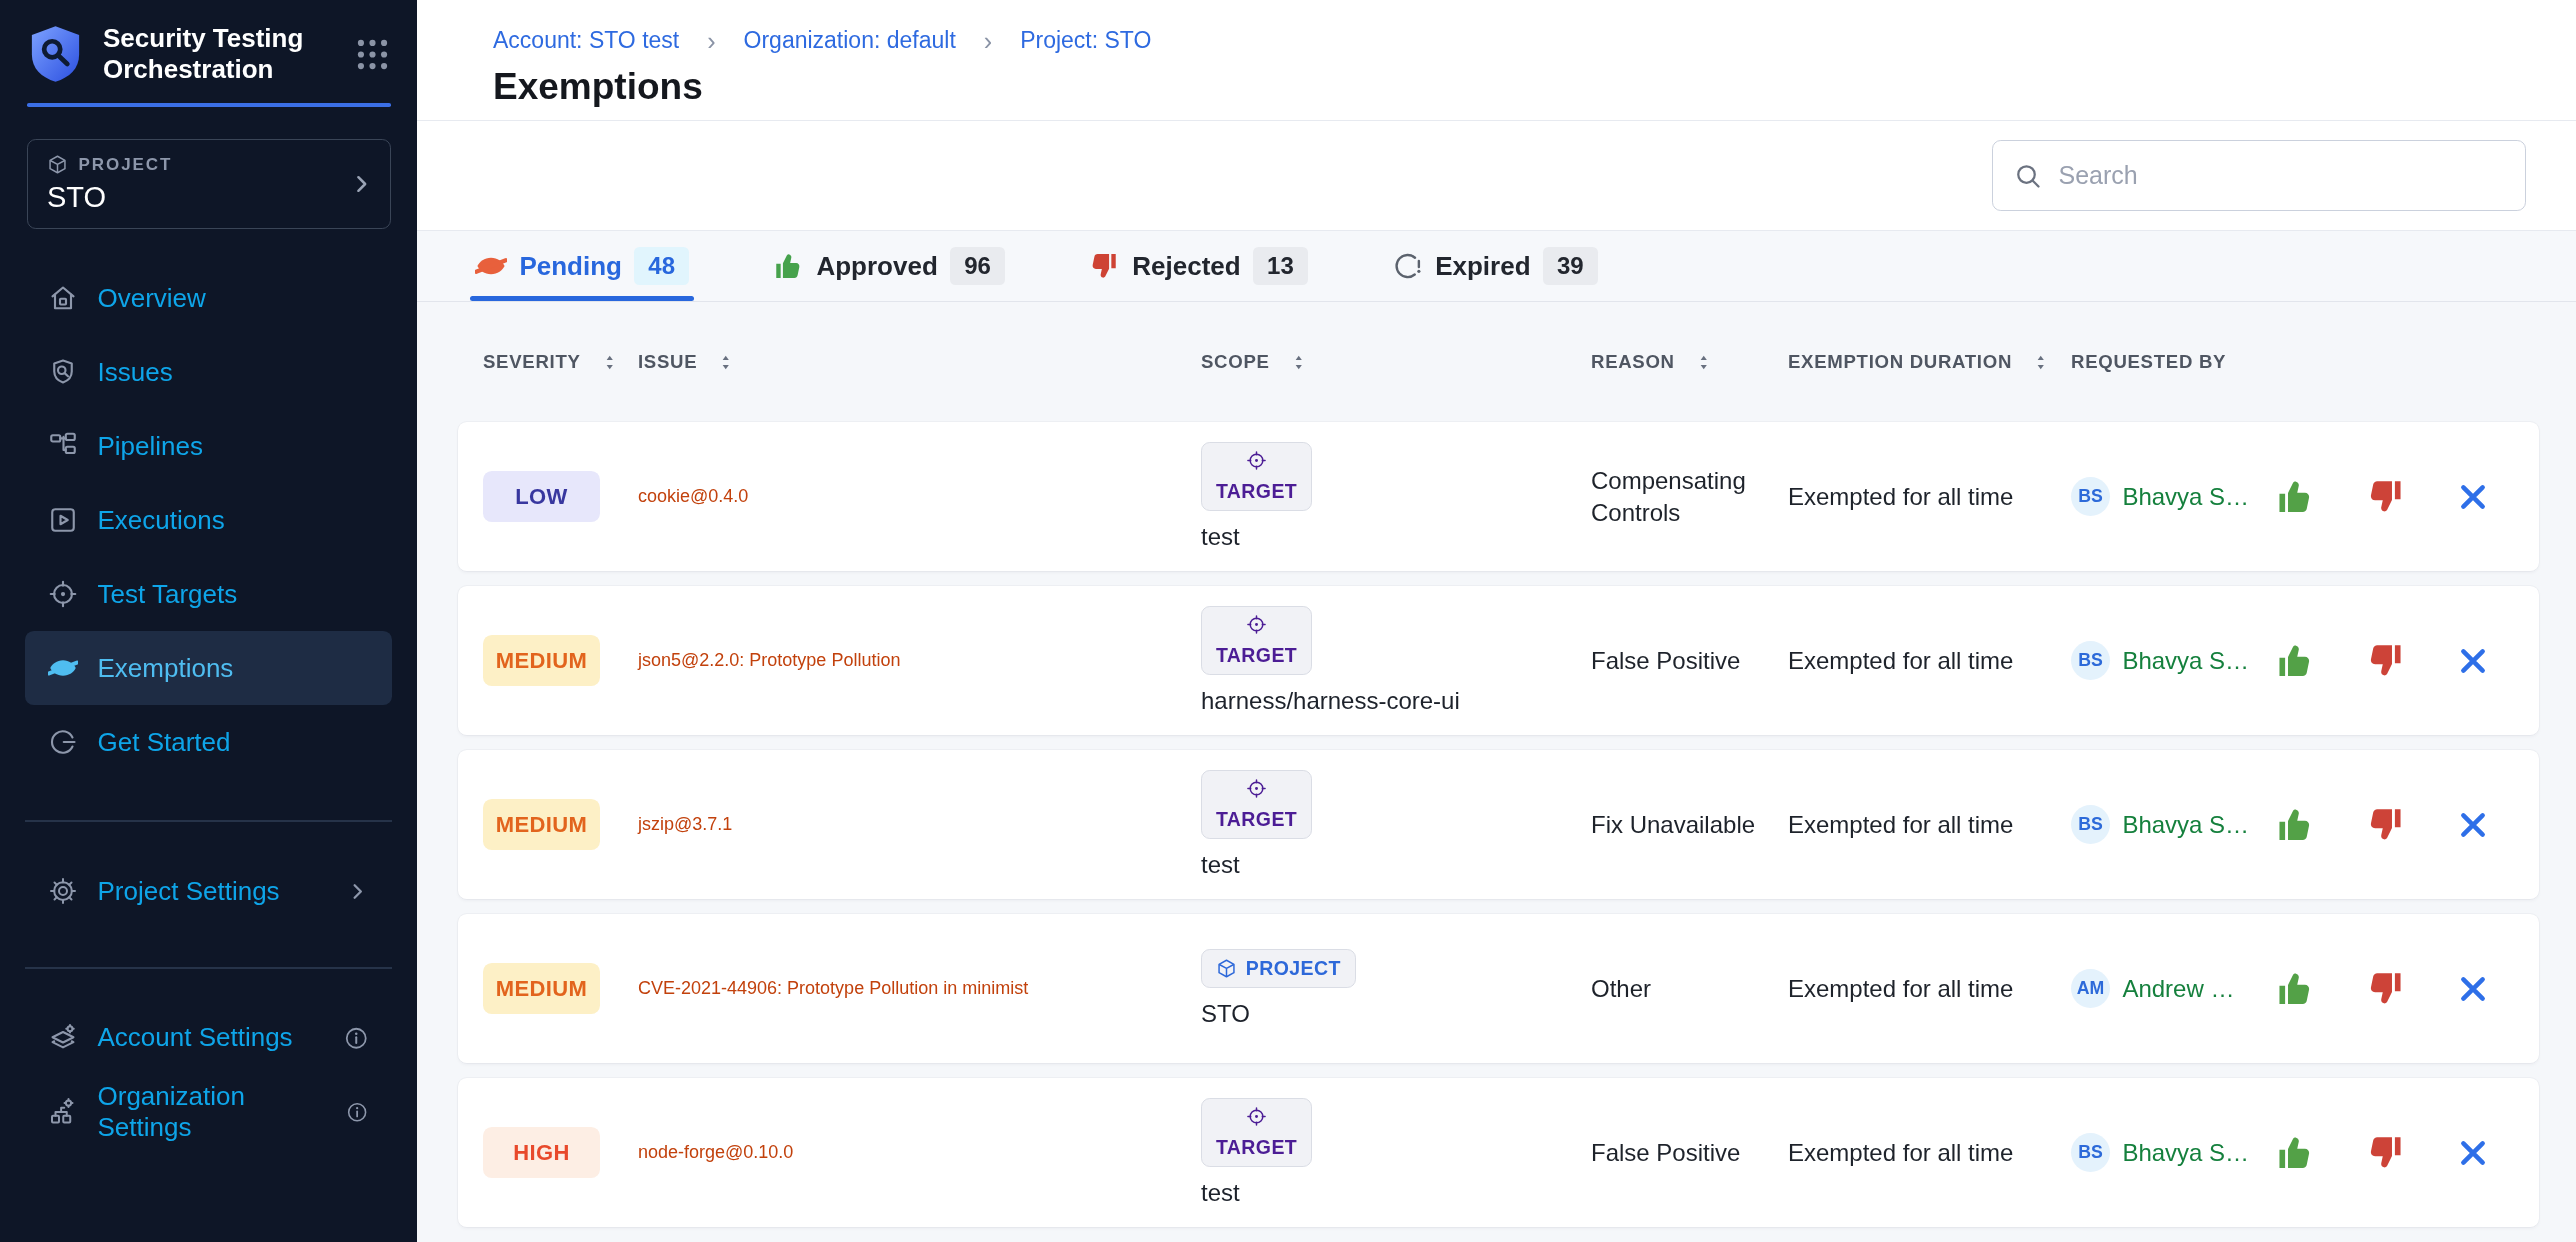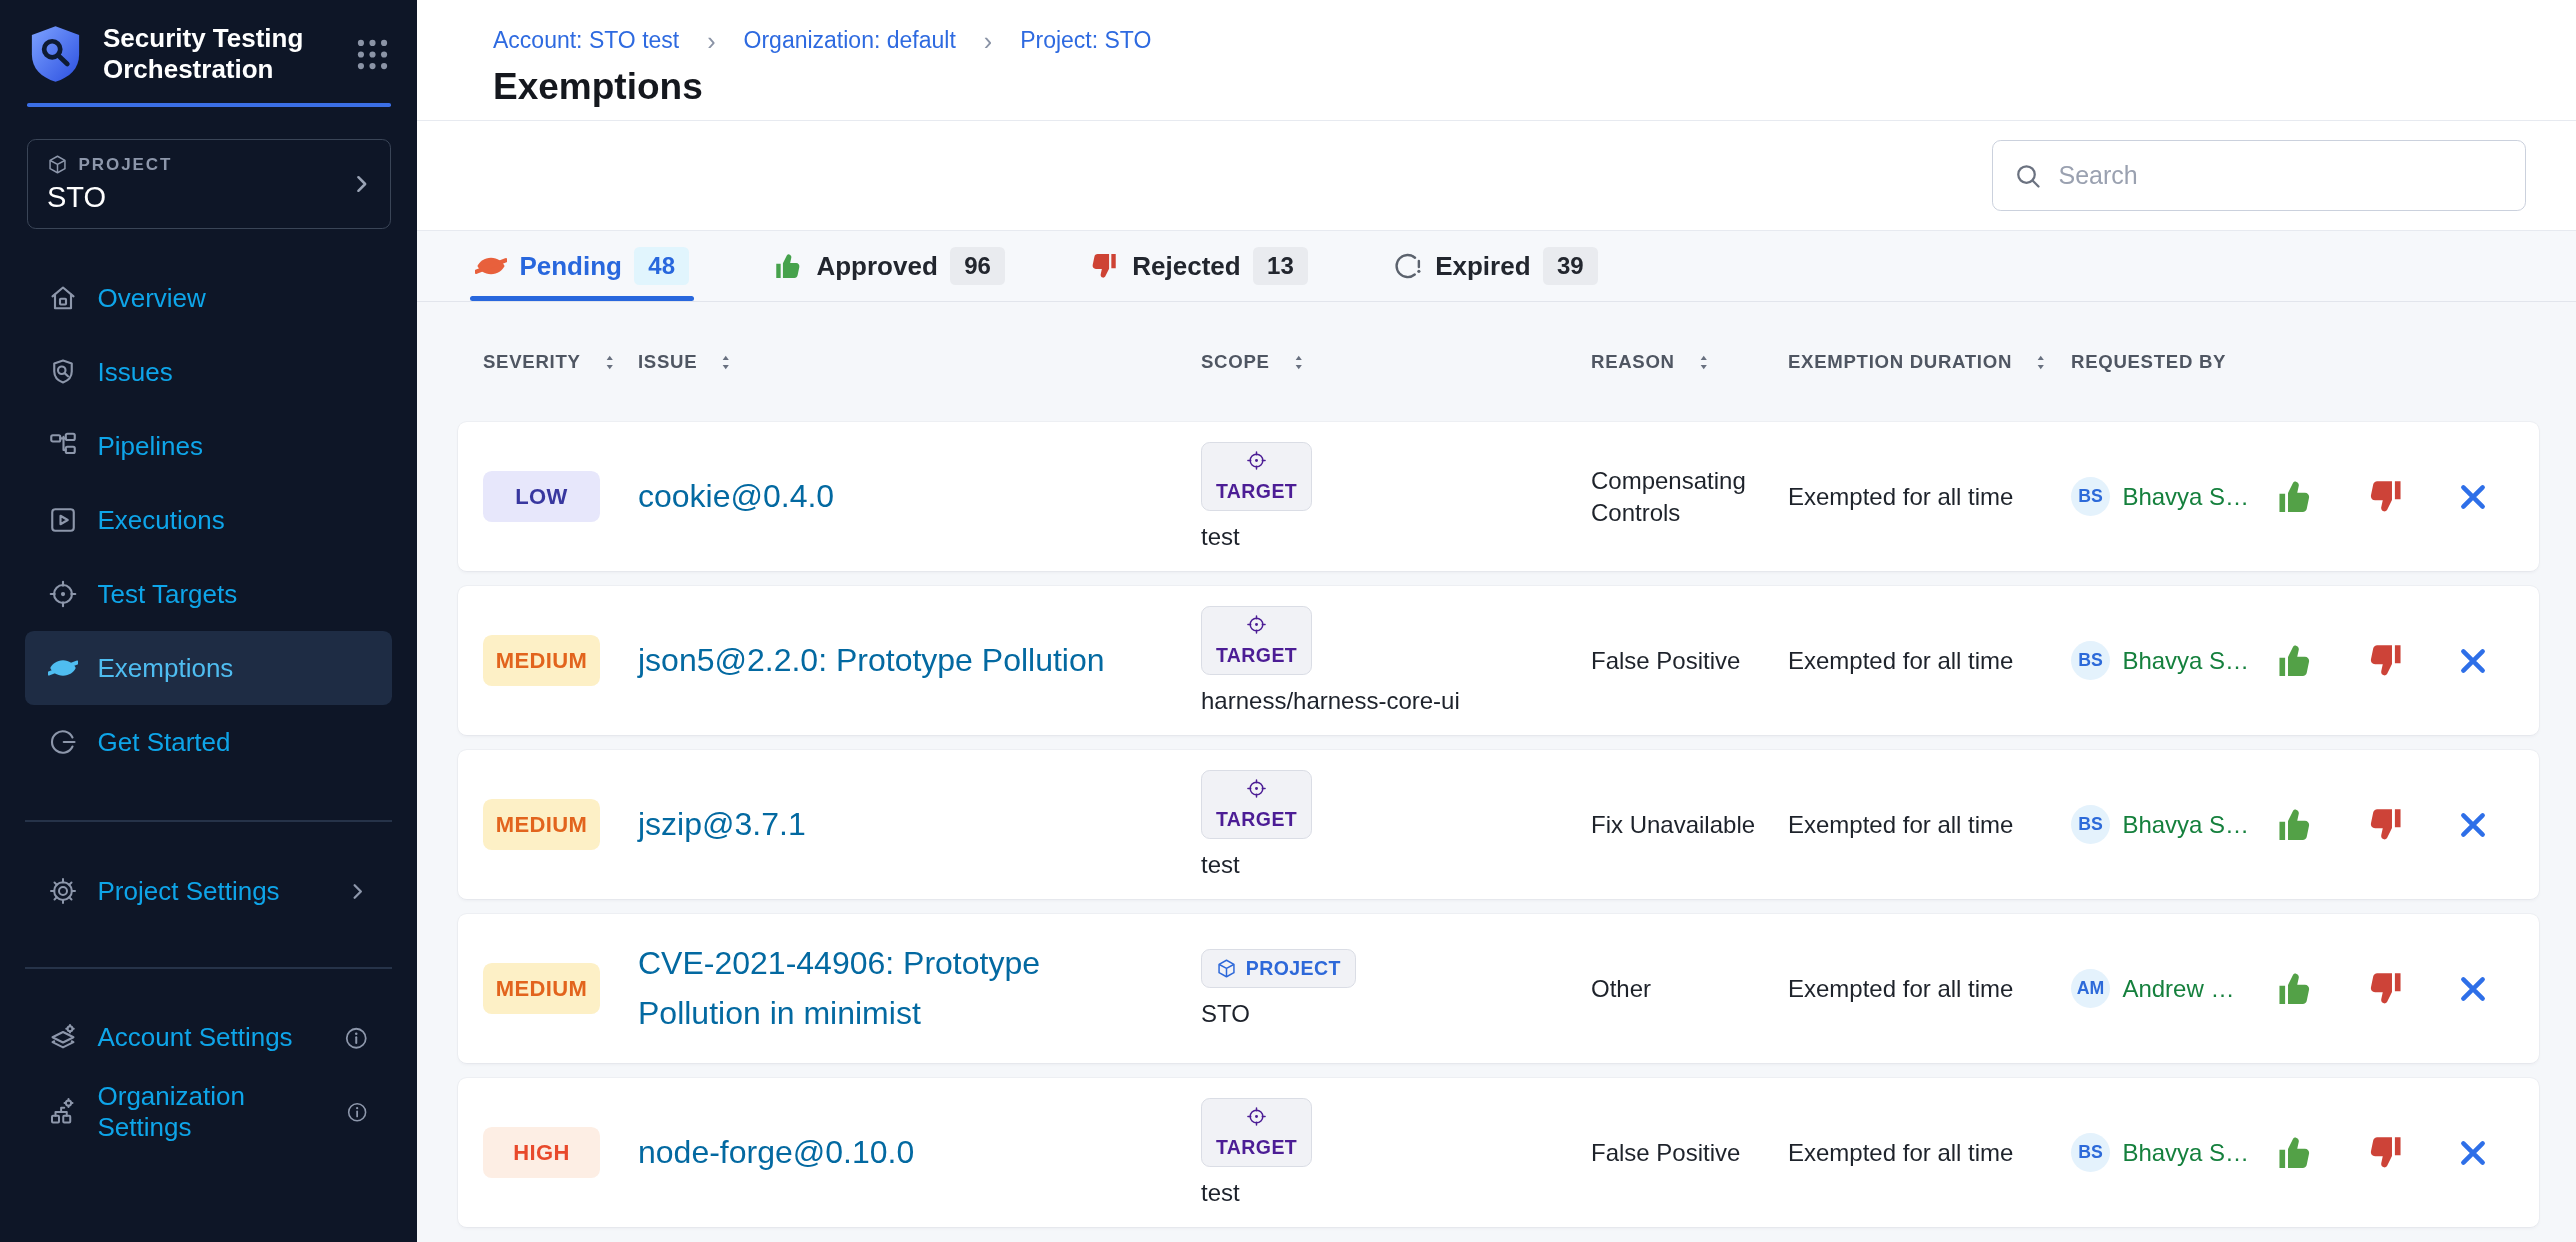--- a/index.html
+++ b/index.html
@@ -75,21 +75,21 @@
     letter-spacing:0.7px; color:#4f5662; cursor:pointer; }
   .th svg { width:19.5px; height:23px; color:#68707f; }
 
   .card { background:#fff; border-radius:8.8px; height:149px; margin-bottom:15px;
     box-shadow:0 0 0 0.9px rgba(20,30,50,0.03), 0 1.8px 3.5px rgba(20,30,50,0.04); }
   .sev-badge { display:inline-block; min-width:117px; text-align:center; padding:12.4px 8.8px;
     border-radius:8.8px; font-size:22px; font-weight:700; letter-spacing:0.4px; }
   .sev-low    { background:#e7e7fb; color:#38379f; }
   .sev-medium { background:#fdf0c6; color:#e2641d; }
   .sev-high   { background:#fdeee4; color:#e8492b; }
-  .issue-link { font-size:32px; color:#0369a1; font-weight:500; line-height:1.55;
+  .issue-link { font-size:18px; color:#c2410c; font-weight:500; line-height:1.55;
     cursor:pointer; display:block; padding-right:39px; }
   .scope-cell { display:flex; flex-direction:column; align-items:flex-start; gap:12.4px; }
   .scope-badge { display:inline-flex; align-items:center; gap:8.8px; padding:7px 14px;
     border:1.8px solid #dadde5; background:#f1f2f6; border-radius:8.8px;
     font-size:19.5px; font-weight:700; letter-spacing:0.4px; }
   .scope-badge svg { width:21px; height:21px; }
   .scope-badge.target { color:#4c1d95;flex-direction:column; }
   .scope-badge.project { color:#2d68d9; }
   .scope-name { font-size:24px; color:#1d222b; }
   .reason-cell, .duration-cell { font-size:24px; color:#1e232b; line-height:1.3; padding-right:21px; }

